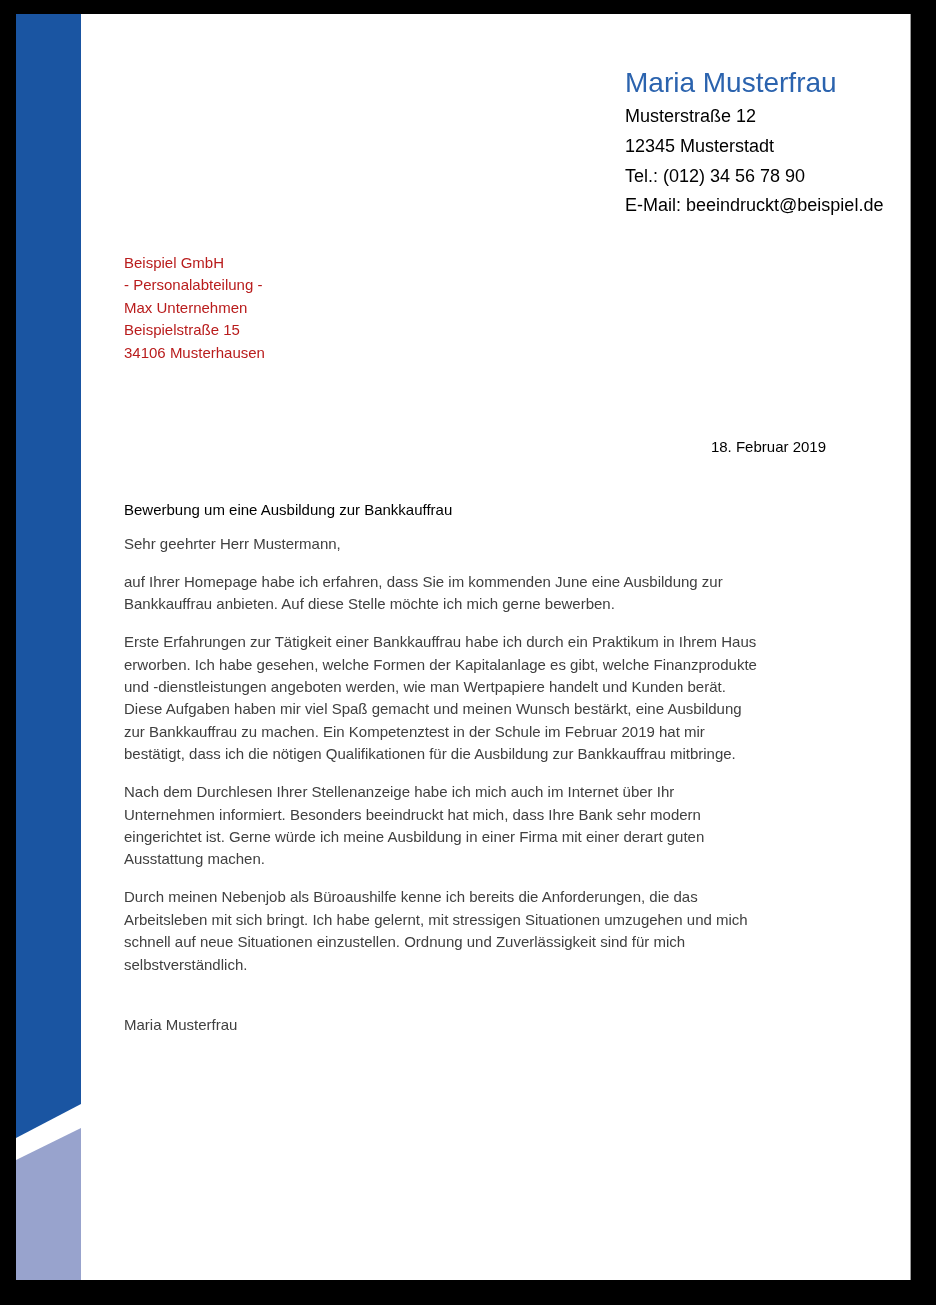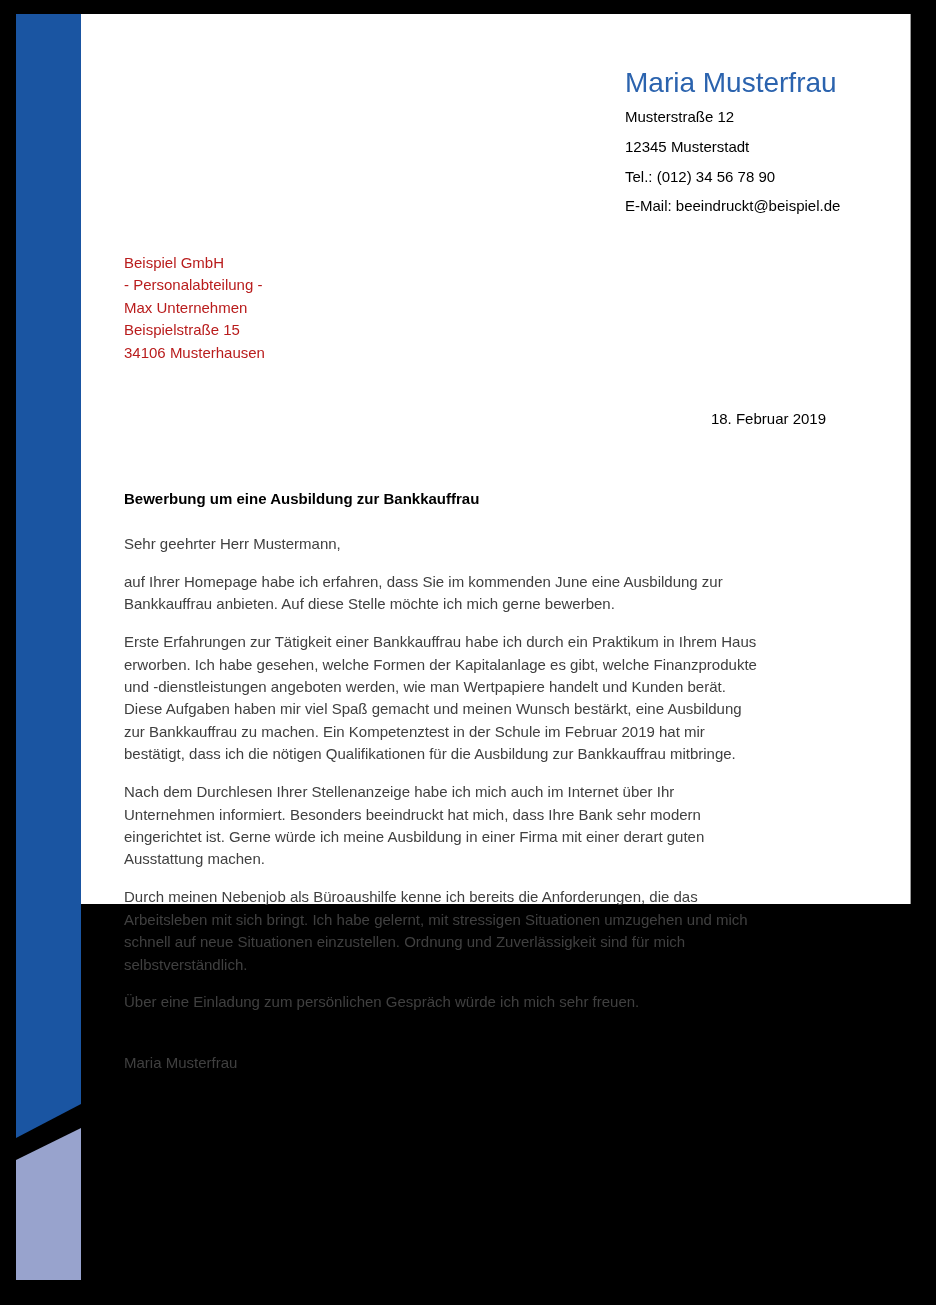--- a/index.html
+++ b/index.html
@@ -9,21 +9,21 @@
     height: 1305px;
     background: #000000;
     overflow: hidden;
     font-family: "Liberation Sans", sans-serif;
   }
   .page {
     position: absolute;
     left: 16px;
     top: 14px;
     width: 895px;
-    height: 890px;
+    height: 1266px;
     background: #ffffff;
     border-right: 1px solid #9a9a9a;
     box-sizing: border-box;
   }
   
   .stripe-blue {
     position: absolute;
     left: 0;
     top: 0;
     width: 65px;
@@ -48,48 +48,48 @@
     color: #000;
   }
   .sender-name {
     margin: 0 0 7px 0;
     font-size: 28px;
     font-weight: 400;
     color: #2b63ae;
     line-height: 30px;
   }
   .sender-line {
-    font-size: 15px;
+    font-size: 18px;
     line-height: 21.8px;
     margin-top: 8px;
   }
   
   .recipient {
     position: absolute;
     left: 108px;
     top: 238px;
     font-size: 15px;
     line-height: 22.4px;
     color: #b91c1c;
   }
   
   .date-line {
     position: absolute;
-    top: 396px;
+    top: 424px;
     right: 84px;
     font-size: 15px;
     color: #000;
   }
   
   .subject-line {
     position: absolute;
     left: 108px;
-    top: 476px;
+    top: 487px;
     font-size: 15px;
-    font-weight: 700;
+    font-weight: 400;
     color: #000;
   }
   
   .letter-body {
     position: absolute;
     left: 108px;
     top: 519px;
     width: 722px;
     font-size: 15px;
     line-height: 22.4px;
@@ -143,17 +143,16 @@
 zur Bankkauffrau zu machen. Ein Kompetenztest in der Schule im Februar 2019 hat mir
 bestätigt, dass ich die nötigen Qualifikationen für die Ausbildung zur Bankkauffrau mitbringe.</p>
     <p>Nach dem Durchlesen Ihrer Stellenanzeige habe ich mich auch im Internet über Ihr
 Unternehmen informiert. Besonders beeindruckt hat mich, dass Ihre Bank sehr modern
 eingerichtet ist. Gerne würde ich meine Ausbildung in einer Firma mit einer derart guten
 Ausstattung machen.</p>
     <p>Durch meinen Nebenjob als Büroaushilfe kenne ich bereits die Anforderungen, die das
 Arbeitsleben mit sich bringt. Ich habe gelernt, mit stressigen Situationen umzugehen und mich
 schnell auf neue Situationen einzustellen. Ordnung und Zuverlässigkeit sind für mich
 selbstverständlich.</p>
-    <p>Über eine Einladung zum persönlichen Gespräch würde ich mich sehr freuen.</p>
     <p class="signature">Maria Musterfrau</p>
   </div>
 
 </div>
 
 </body></html>

